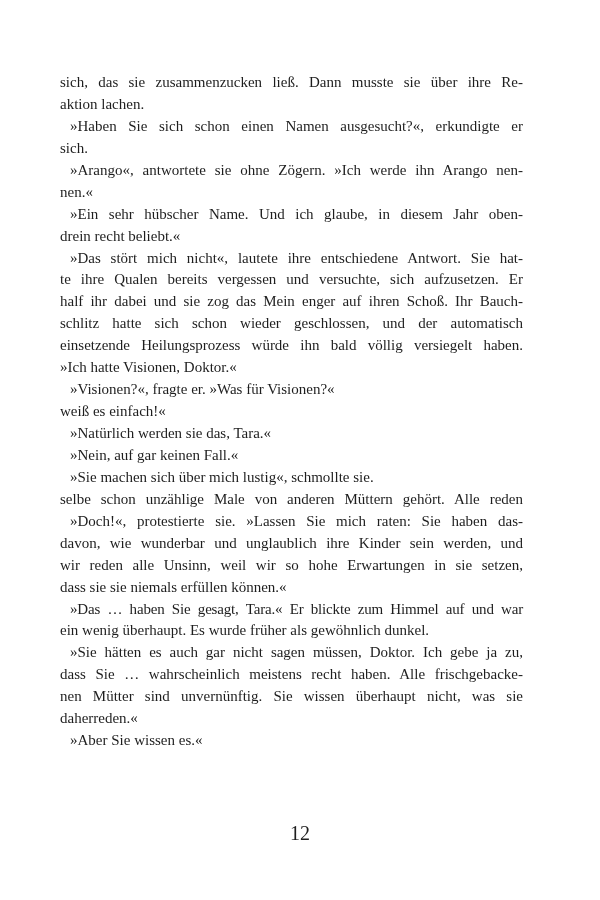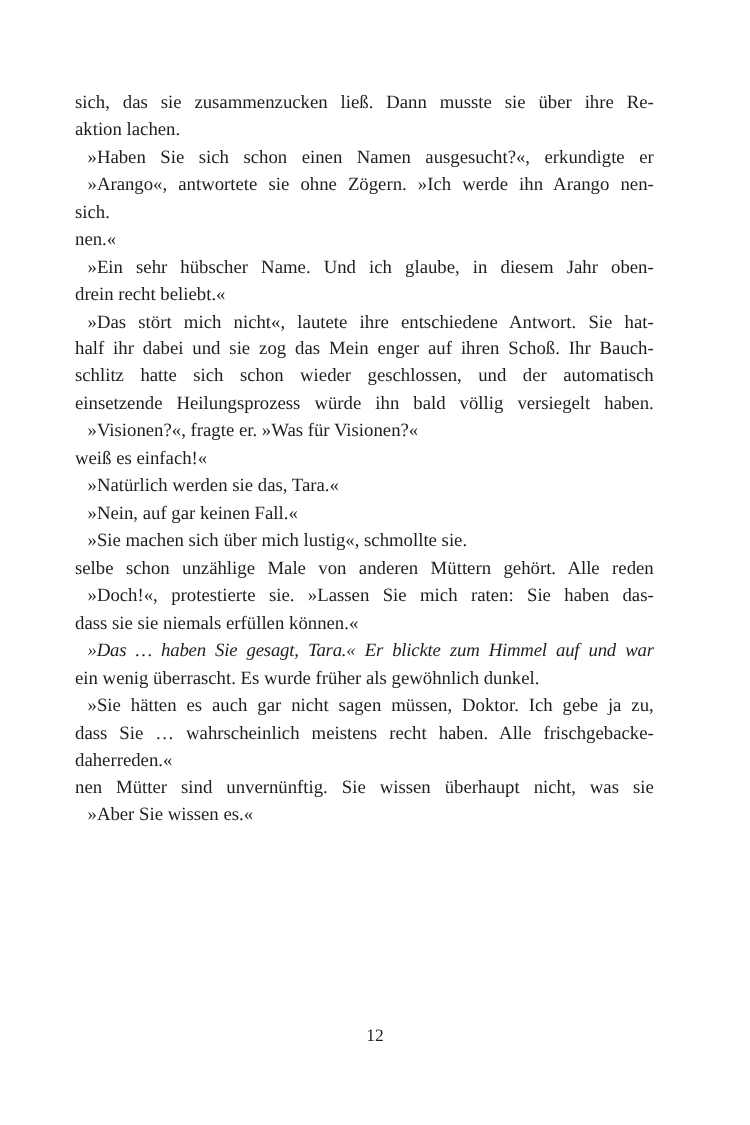--- a/index.html
+++ b/index.html
@@ -36,50 +36,54 @@
     }
     .line.indent {
       padding-left: 10px;
     }
     .page-number {
       position: absolute;
       left: 0;
       width: 600px;
       top: 822px;
       text-align: center;
-      font-size: 14px;
+      font-size: 20px;
       color: #1e1e1e;
     }
   </style>
 </head>
 <body>
 
 <div class="page-body" id="page-body">
     <span class="line">sich, das sie zusammenzucken ließ. Dann musste sie über ihre Re-</span>
     <span class="line last">aktion lachen.</span>
     <span class="line indent">»Haben Sie sich schon einen Namen ausgesucht?«, erkundigte er</span>
+    <span class="line last">sich.</span>
     <span class="line indent">»Arango«, antwortete sie ohne Zögern. »Ich werde ihn Arango nen-</span>
-    <span class="line last">sich.</span>
     <span class="line last">nen.«</span>
     <span class="line indent">»Ein sehr hübscher Name. Und ich glaube, in diesem Jahr oben-</span>
     <span class="line last">drein recht beliebt.«</span>
     <span class="line indent">»Das stört mich nicht«, lautete ihre entschiedene Antwort. Sie hat-</span>
+    <span class="line">te ihre Qualen bereits vergessen und versuchte, sich aufzusetzen. Er</span>
     <span class="line">half ihr dabei und sie zog das Mein enger auf ihren Schoß. Ihr Bauch-</span>
     <span class="line">schlitz hatte sich schon wieder geschlossen, und der automatisch</span>
     <span class="line">einsetzende Heilungsprozess würde ihn bald völlig versiegelt haben.</span>
+    <span class="line last">»Ich hatte Visionen, Doktor.«</span>
     <span class="line indent last">»Visionen?«, fragte er. »Was für Visionen?«</span>
     <span class="line last">weiß es einfach!«</span>
     <span class="line indent last">»Natürlich werden sie das, Tara.«</span>
     <span class="line indent last">»Nein, auf gar keinen Fall.«</span>
     <span class="line indent last">»Sie machen sich über mich lustig«, schmollte sie.</span>
     <span class="line">selbe schon unzählige Male von anderen Müttern gehört. Alle reden</span>
     <span class="line indent">»Doch!«, protestierte sie. »Lassen Sie mich raten: Sie haben das-</span>
+    <span class="line">davon, wie wunderbar und unglaublich ihre Kinder sein werden, und</span>
+    <span class="line">wir reden alle Unsinn, weil wir so hohe Erwartungen in sie setzen,</span>
     <span class="line last">dass sie sie niemals erfüllen können.«</span>
-    <span class="line indent" style="letter-spacing: -0.169px; font-style: italic;">»Das … haben Sie gesagt, Tara.« Er blickte zum Himmel auf und war</span>
-    <span class="line last">ein wenig überrascht. Es wurde früher als gewöhnlich dunkel.</span>
+    <span class="line indent" style="letter-spacing: -0.169px;">»Das … haben Sie gesagt, Tara.« Er blickte zum Himmel auf und war</span>
+    <span class="line last">ein wenig überhaupt. Es wurde früher als gewöhnlich dunkel.</span>
     <span class="line indent">»Sie hätten es auch gar nicht sagen müssen, Doktor. Ich gebe ja zu,</span>
     <span class="line">dass Sie … wahrscheinlich meistens recht haben. Alle frischgebacke-</span>
+    <span class="line">nen Mütter sind unvernünftig. Sie wissen überhaupt nicht, was sie</span>
     <span class="line last">daherreden.«</span>
-    <span class="line">nen Mütter sind unvernünftig. Sie wissen überhaupt nicht, was sie</span>
     <span class="line indent last">»Aber Sie wissen es.«</span>
   </div>
 
 <div class="page-number">12</div>
 
 </body></html>

